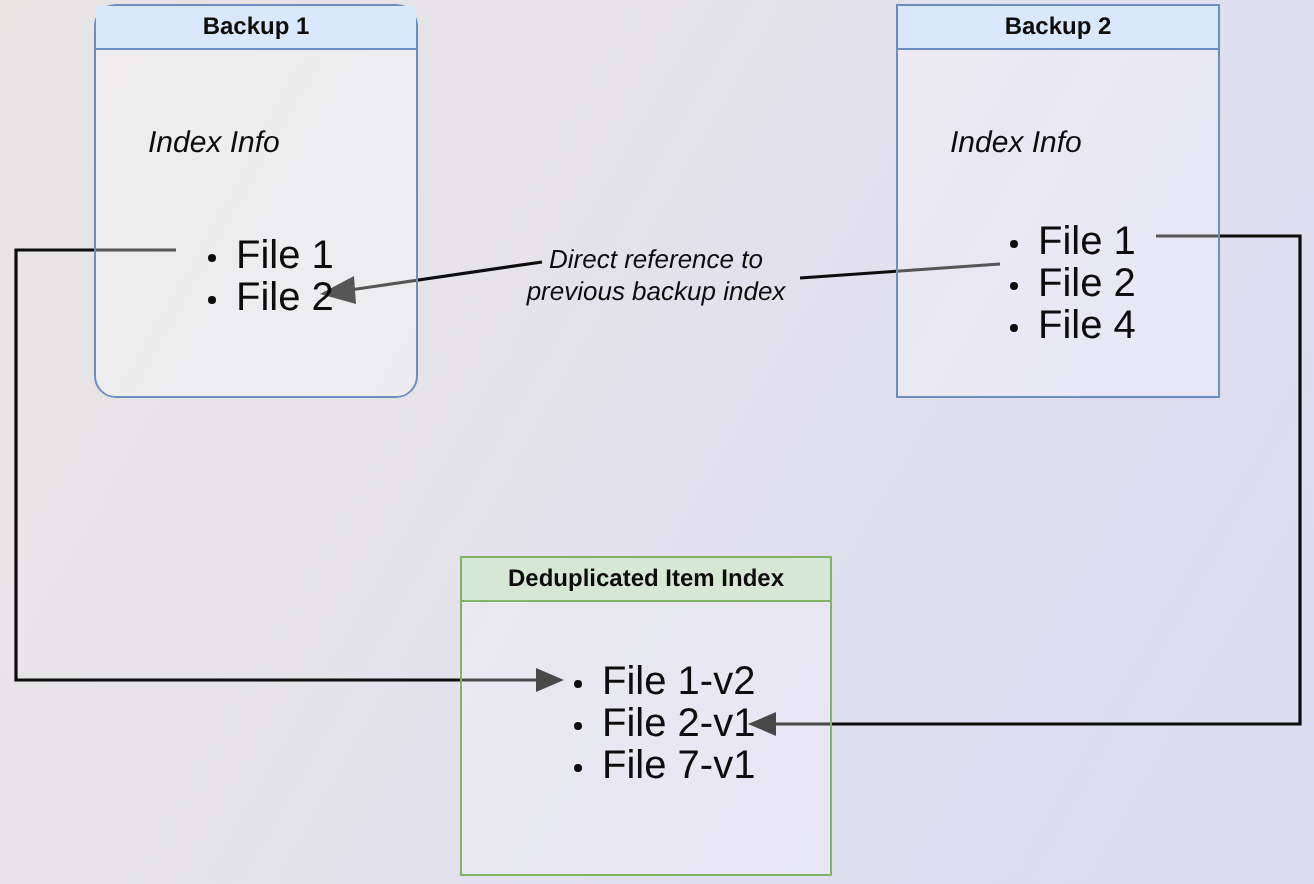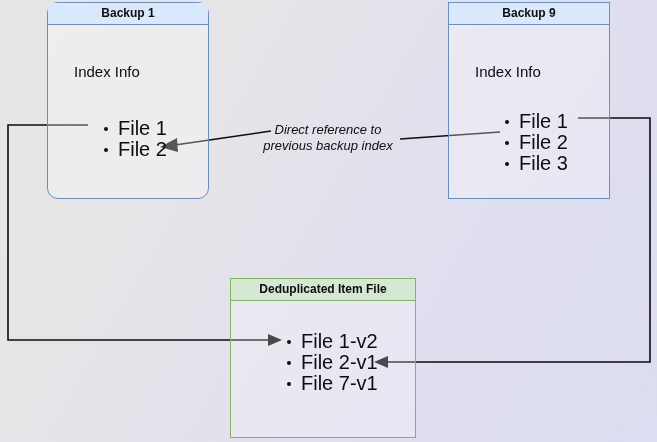--- a/index.html
+++ b/index.html
@@ -41,20 +41,21 @@
   }
 
   .node.green { border-color: #82b366; background: rgba(255,255,255,0.25); }
   .node.green .node-header { background: #d5e8d4; border-bottom-color: #82b366; }
 
   .subtitle {
     position: absolute;
     font-size: 15px;
     color: #0d0d0d;
     white-space: nowrap;
+    font-style: italic;
   }
 
   .bullets {
     position: absolute;
     margin: 0;
     padding: 0 0 0 16px;
     list-style: none;
     font-size: 20px;
     color: #0d0d0d;
   }
@@ -127,33 +128,33 @@
     <div class="node-body">
       <div class="subtitle" style="left:26px; top:38px;">Index Info</div>
       <ul class="bullets" style="left:40px; top:93px;">
         <li>File 1</li>
         <li>File 2</li>
       </ul>
     </div>
   </div>
 
   <div class="node" style="left:448px; top:2px; width:162px; height:197px;">
-    <div class="node-header">Backup 9</div>
+    <div class="node-header">Backup 2</div>
     <div class="node-body">
       <div class="subtitle" style="left:26px; top:38px;">Index Info</div>
       <ul class="bullets" style="left:40px; top:86px;">
         <li>File 1</li>
         <li>File 2</li>
-        <li>File 3</li>
+        <li>File 4</li>
       </ul>
     </div>
   </div>
 
   <div class="node green" style="left:230px; top:278px; width:186px; height:160px;">
-    <div class="node-header">Deduplicated Item File</div>
+    <div class="node-header">Deduplicated Item Index</div>
     <div class="node-body">
       <ul class="bullets" style="left:40px; top:30px;">
         <li>File 1-v2</li>
         <li>File 2-v1</li>
         <li>File 7-v1</li>
       </ul>
     </div>
   </div>
 
   <div class="edge-label" style="left:248px; top:122px; width:160px;font-style:italic;">Direct reference to

